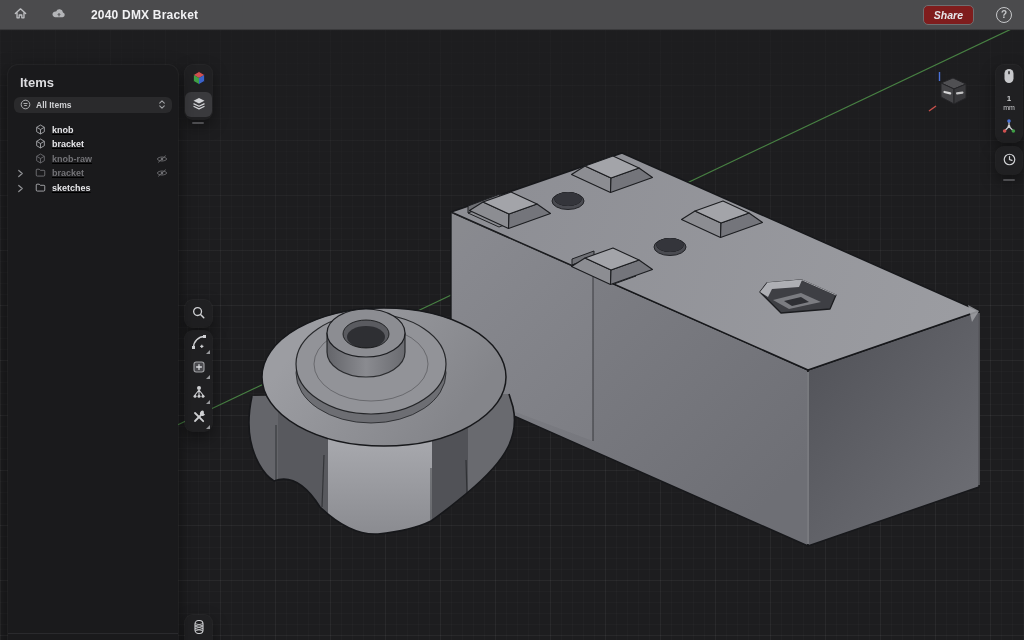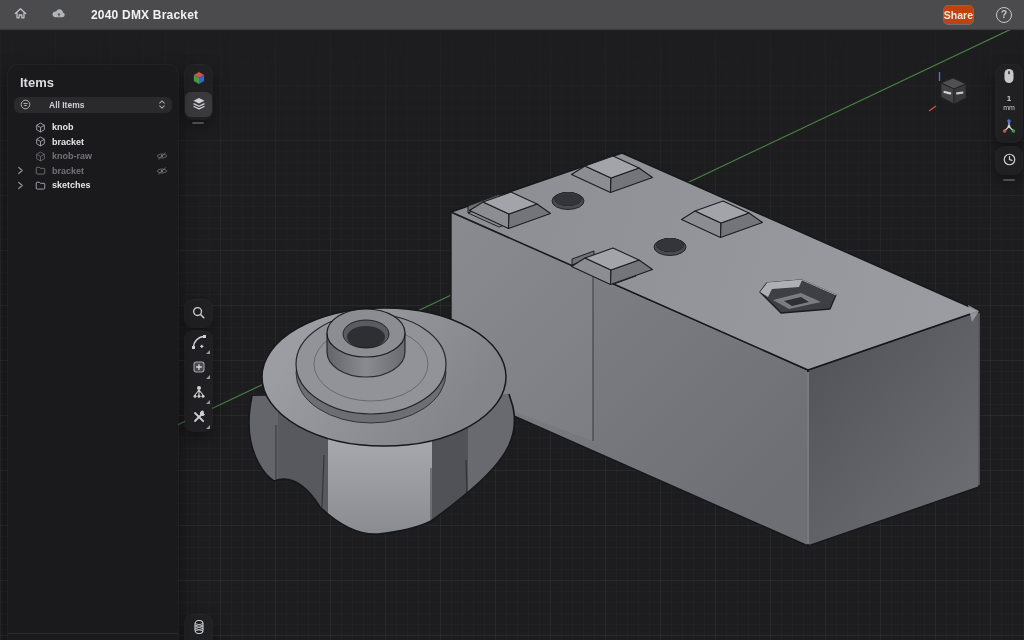--- a/index.html
+++ b/index.html
@@ -8,22 +8,22 @@
 
   
   .topbar { position:absolute; left:0; top:0; width:1024px; height:30px;
     background:#4b4b4d; display:flex; align-items:center; padding:0 12px;
     border-bottom:1px solid #3a3a3c; z-index:30;gap:12px; }
   .topbar .ic { width:16px; height:16px; display:flex; align-items:center; justify-content:center; }
   .tb-btn { background:none; border:none; cursor:pointer; padding:0; }
   .title { color:#f2f2f4; font-size:12px; font-weight:700; margin-left:12px; letter-spacing:.2px; }
   .cloud-wrap { margin-left:11px; }
   .spacer { flex:1; }
-  .share-btn { background:#c2410c; border:1px solid #6e6e70; border-radius:5px;
-    color:#e6e6e8; font-size:10.5px; font-weight:600; padding:3px 0; cursor:pointer; }
+  .share-btn { background:#7f1d1d; border:1px solid #6e6e70; border-radius:5px;
+    color:#e6e6e8; font-size:10.5px; font-weight:600; padding:3px 10px; cursor:pointer;font-style:italic; }
   .help-btn { width:16px; height:16px; margin-left:10px; border:1.4px solid #c6c7c9;
     border-radius:50%; color:#c6c7c9; font-size:10px; font-weight:700; line-height:13px;
     text-align:center; background:none; cursor:pointer; }
 
   
   .viewport { position:absolute; left:0; top:30px; width:1024px; height:610px;
     background-color:#1d1d1f;
     background-image:
       linear-gradient(rgba(255,255,255,0.030) 1px, transparent 1px),
       linear-gradient(90deg, rgba(255,255,255,0.030) 1px, transparent 1px),
@@ -44,24 +44,24 @@
     border-left:4px solid transparent; border-bottom:4px solid #97989b; }
   .handle { position:absolute; width:12px; height:2px; background:#4d4d50; border-radius:1px; z-index:10; }
 
   
   .sidebar { position:absolute; left:8px; top:35px; width:170px; height:598px;
     background:#1a1a1c; border-radius:10px; z-index:20;
     box-shadow:0 0 0 1px rgba(255,255,255,0.045), 0 6px 18px rgba(0,0,0,0.5); }
   .sb-header { color:#dddde0; font-size:13px; font-weight:700; padding:10px 0 7px 12px; }
   .sb-filter { margin:0 6px; height:16px; background:#2a2a2c; border-radius:6px; border:none;
     width:158px; display:flex; align-items:center; padding:0 6px; cursor:pointer; }
-  .sb-filter .flabel { color:#cfd0d3; font-size:8.5px; font-weight:600; margin-left:18px; }
+  .sb-filter .flabel { color:#cfd0d3; font-size:8.5px; font-weight:600; margin-left:5px; }
   .sb-filter .fspacer { flex:1; }
   .sb-list { margin-top:7px; }
-  .item { height:14.5px; display:flex; align-items:center; padding-left:6px; cursor:pointer; }
+  .item { height:14.5px; display:flex; align-items:flex-end; padding-left:6px; cursor:pointer;text-decoration:underline; }
   .item .chev { width:12px; display:flex; justify-content:center; }
   .item .noChev { width:12px; }
   .item .iico { width:11px; height:11px; margin-left:9px; display:flex; align-items:center; }
   .item .ilabel { color:#e6e6e9; font-size:9px; font-weight:600; margin-left:6px; flex:1; }
   .item.dim .ilabel { color:#737377; }
   .item .eye { width:13px; margin-right:9px; display:flex; align-items:center; }
   .sb-footer { position:absolute; left:0; bottom:0; width:100%; height:30px;
     border-top:1px solid #2a2a2d; display:flex; align-items:center; padding:0 10px; }
   .sb-footer .fsp { flex:1; }
   .icon-btn { background:none; border:none; padding:0; cursor:pointer; display:flex; align-items:center; }

